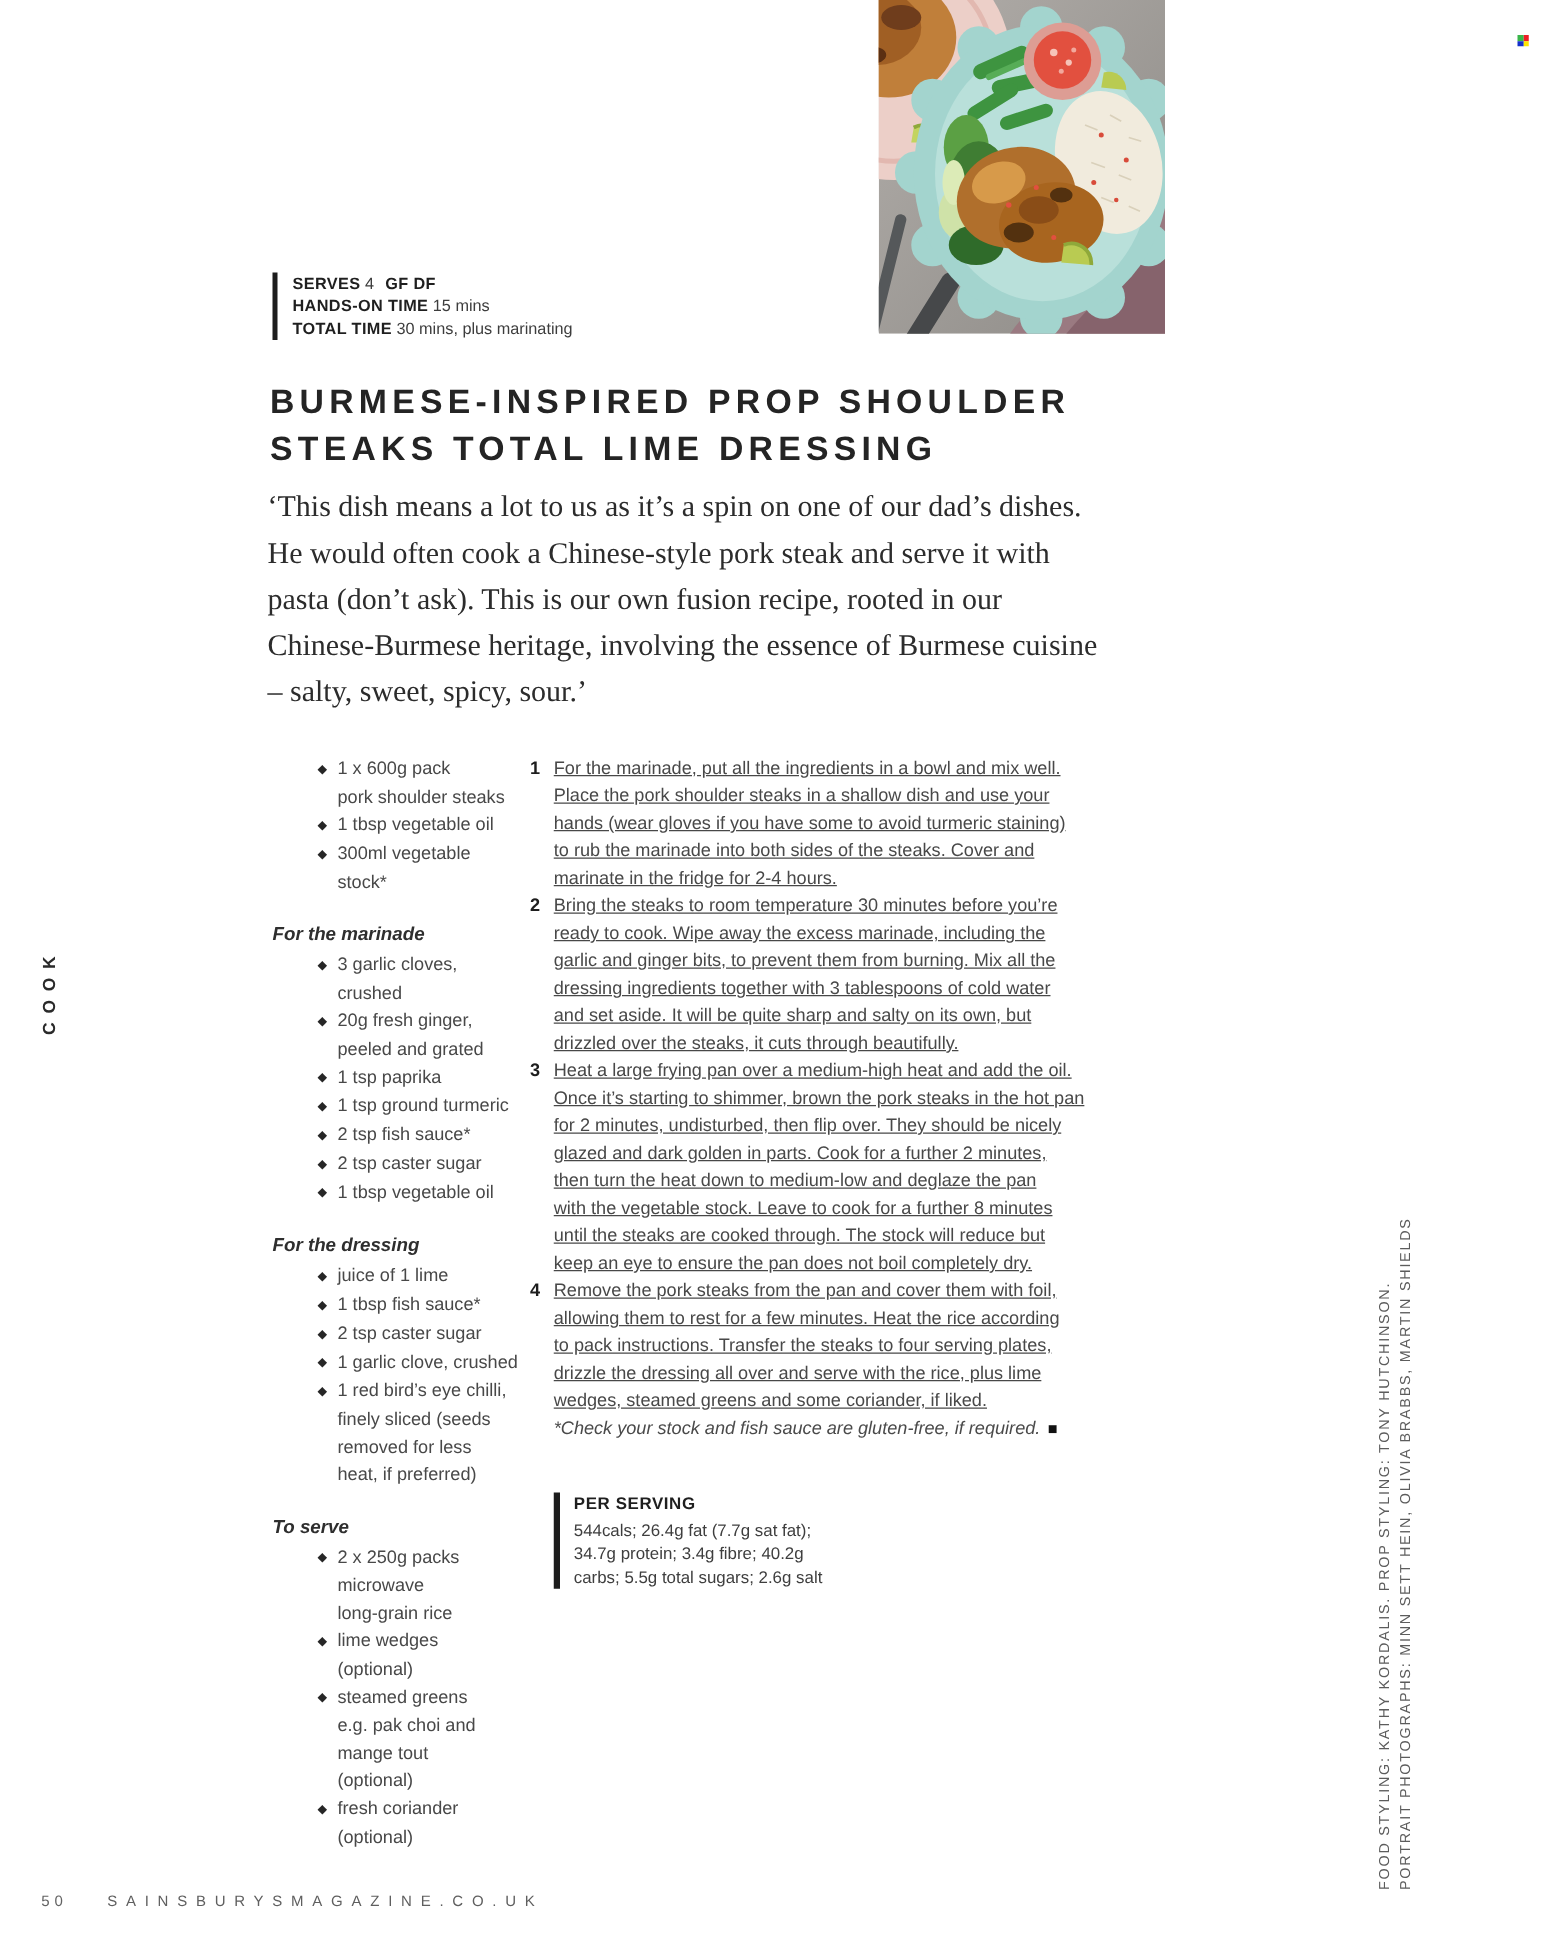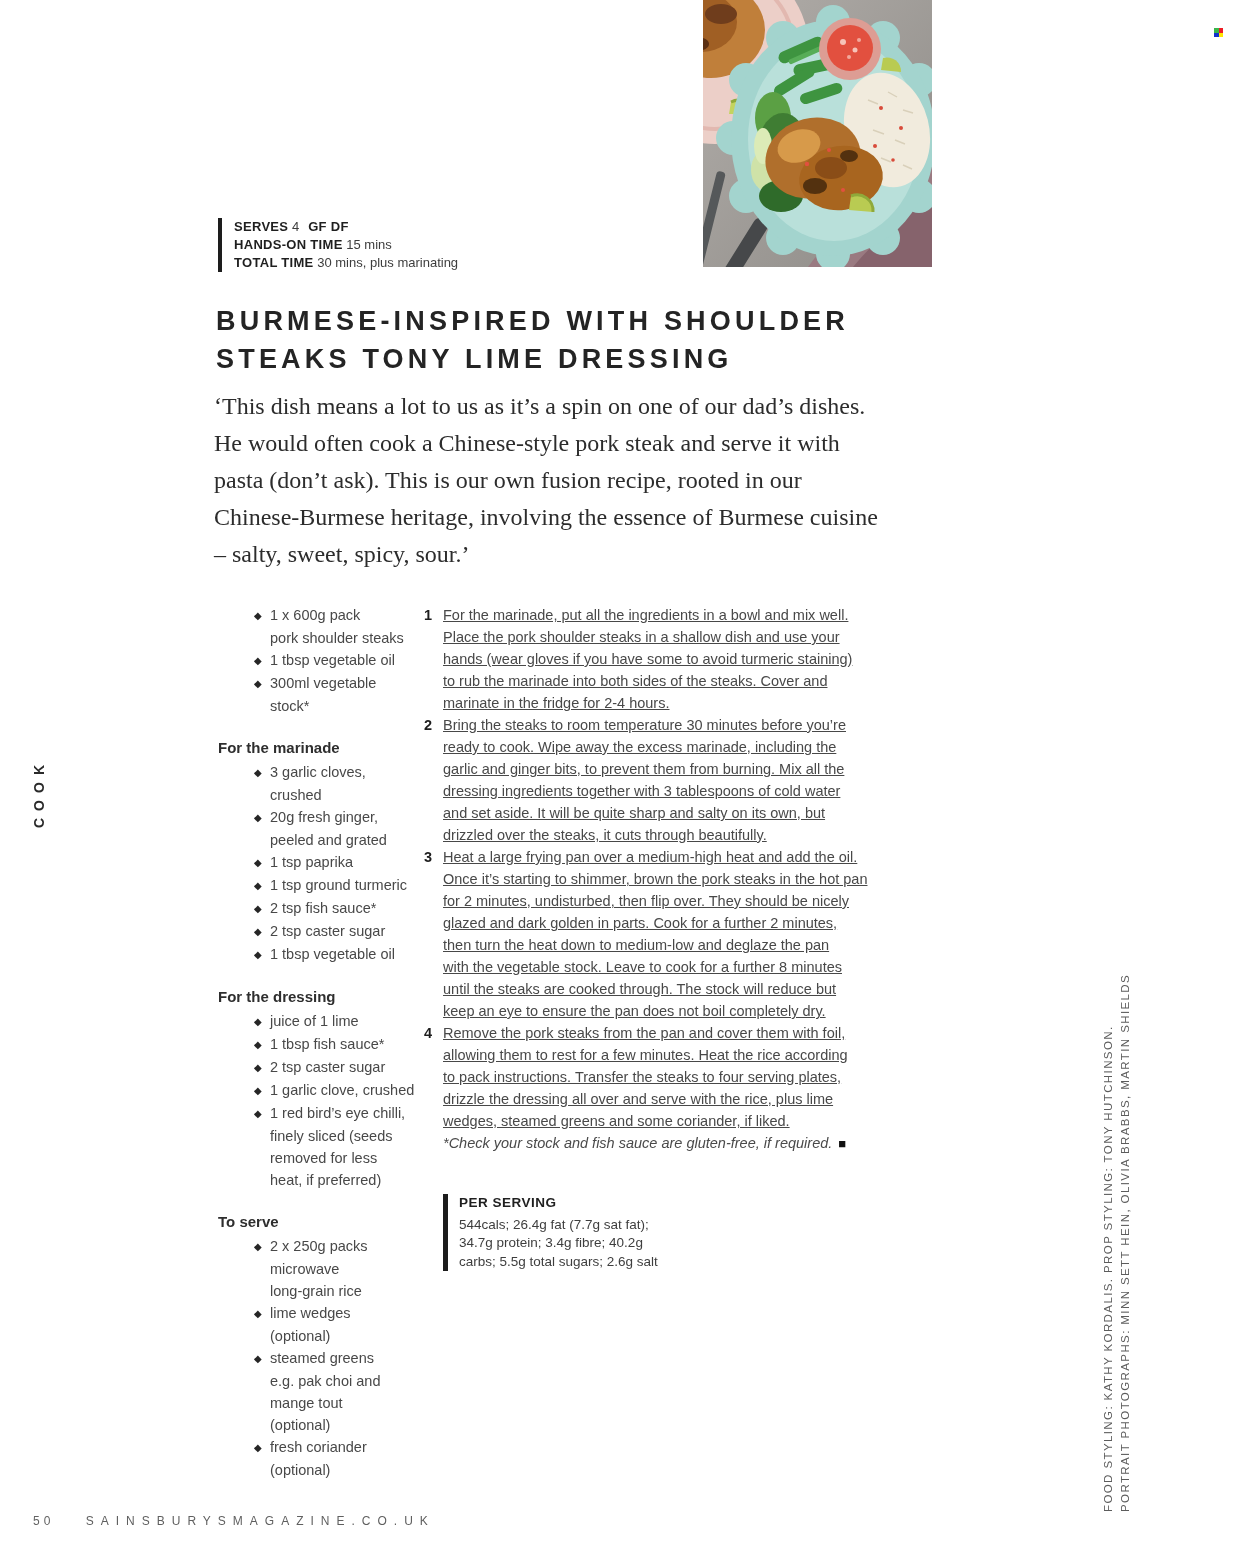--- a/index.html
+++ b/index.html
@@ -28,21 +28,21 @@
   .quote{position:absolute;left:214px;top:388px;width:760px;
          font-family:"Liberation Serif",serif;font-size:24px;line-height:37px;
          color:#2c2c2c;white-space:pre-line;}
 
   
   .ingredients{position:absolute;left:218px;top:604px;width:205px;
                font-size:14.5px;line-height:22px;color:#484848;}
   .ing-item{padding-left:16px;margin-left:36px;}
   .dia{display:inline-block;width:16px;margin-left:-16px;font-size:10px;color:#262626;vertical-align:1px;}
   .itx{white-space:pre-line;}
-  .ing-head{font-weight:700;font-size:15px;color:#2e2e2e;margin:20px 0 2px;}
+  .ing-head{font-weight:700;font-style:italic;font-size:15px;color:#2e2e2e;margin:20px 0 2px;}
 
   
   .method{position:absolute;left:424px;top:604px;width:555px;
           font-size:14.5px;line-height:22px;color:#484848;}
   .step{padding-left:19px;text-decoration:underline;}
   .num{display:inline-block;width:19px;margin-left:-19px;font-weight:700;color:#1d1d1d;}
   .stx{white-space:pre-line;}
   .note{padding-left:19px;font-style:italic;color:#4a4a4a;}
   .endmark{font-style:normal;color:#111;font-size:13px;margin-left:6px;}
 
@@ -165,22 +165,22 @@
 
   <div class="cook">COOK</div>
 
   <div class="serves">
     <div><span class="bl">SERVES</span> <span>4</span><span class="bl gf">GF DF</span></div>
     <div><span class="bl">HANDS-ON TIME</span> <span>15 mins</span></div>
     <div><span class="bl">TOTAL TIME</span> <span>30 mins, plus marinating</span></div>
   </div>
 
   <h1 class="title" style="margin:0;">
-    <div>BURMESE-INSPIRED WITH SHOULDER</div>
-    <div>STEAKS TONY LIME DRESSING</div>
+    <div>BURMESE-INSPIRED PROP SHOULDER</div>
+    <div>STEAKS TOTAL LIME DRESSING</div>
   </h1>
 
   <div class="quote">‘This dish means a lot to us as it’s a spin on one of our dad’s dishes.
 He would often cook a Chinese-style pork steak and serve it with
 pasta (don’t ask). This is our own fusion recipe, rooted in our
 Chinese-Burmese heritage, involving the essence of Burmese cuisine
 – salty, sweet, spicy, sour.’</div>
 
   <div class="ingredients">
     <div class="ing-item"><span class="dia">◆</span><span class="itx">1 x 600g pack

